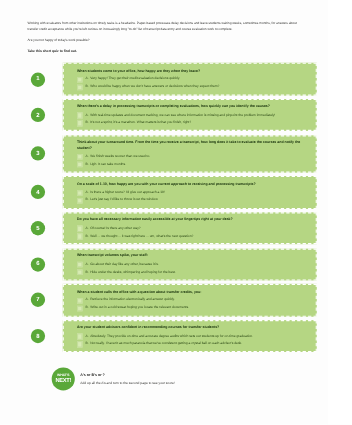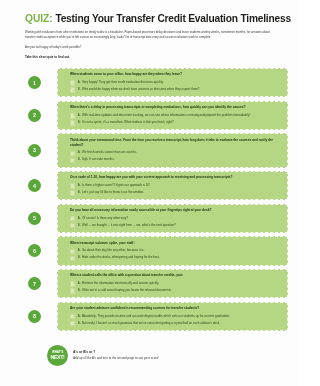--- a/index.html
+++ b/index.html
@@ -151,24 +151,20 @@
   .footer-txt .ft2{
     font-size:3.0px; color:#3b3b39; line-height:1.6; margin-top:1px;
   }
 </style>
 </head>
 <body>
 
 <div class="page">
 
   <div class="header">
-    <div class="title">
-      <span class="quiz">QUIZ:</span>
-      <span class="rest">Testing Your Transfer Credit Evaluation Timeliness</span>
-    </div>
     <div class="intro">Working with evaluators from other institutions on timely tasks is a headache. Paper-based processes delay decisions and leave students waiting weeks, sometimes months, for answers about transfer credit acceptance while you're left curious on increasingly long "to-do" list of transcript data entry and course evaluation work to complete.</div>
     <div class="intro2">Are you not happy of today's work possible?</div>
     <div class="intro3">Take this short quiz to find out.</div>
   </div>
 
   <div class="quiz-list">
 
     <div class="q-row">
       <div class="q-num">1</div>
       <div class="q-panel">

